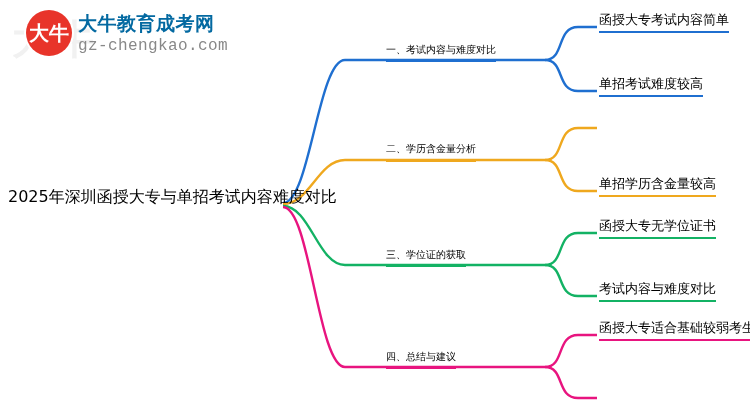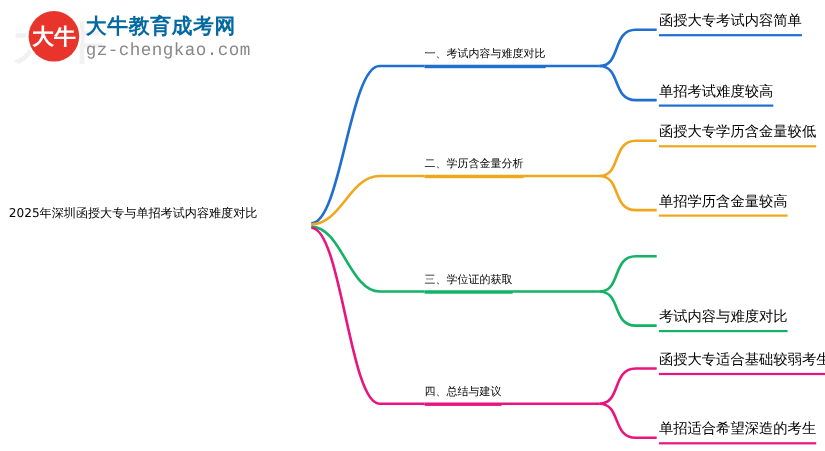--- a/index.html
+++ b/index.html
@@ -90,21 +90,21 @@
     white-space: nowrap;
     font-family: Liberation Mono, monospace;
   }
 
   
   .root-node {
     position: absolute;
     left: 8px;
     top: 186px;
     width: 272px;
-    font-size: 11px;
+    font-size: 16px;
     color: #000000;
     font-family: "DejaVu Sans", sans-serif;
     line-height: 1.4;
     text-align: left;
     white-space: nowrap;
   }
 
   
   .branch {
     position: absolute;
@@ -163,24 +163,23 @@
     <div class="logo-title">大牛教育成考网</div>
     <div class="logo-sub">gz-chengkao.com</div>
   </div>
 
   <div class="root-node">2025年深圳函授大专与单招考试内容难度对比</div>
 
   <div class="branch" style="left:386px; top:44px; border-bottom:2.4px solid #1f6fd0;">一、考试内容与难度对比</div>
   <div class="leaf" style="left:599px; top:12px; border-bottom:2.4px solid #1f6fd0;">函授大专考试内容简单</div>
   <div class="leaf" style="left:599px; top:76px; border-bottom:2.4px solid #1f6fd0;text-align:right;">单招考试难度较高</div>
 
-  <div class="branch" style="left:386px; top:144px; border-bottom:2.4px solid #efa81e;">二、学历含金量分析</div>
-  <div class="leaf" style="left:599px; top:113px; border-bottom:2.4px solid #efa81e;">函授大专学历含金量较低</div>
+  <div class="branch" style="left:386px; top:144px; border-bottom:2.4px solid #efa81e;font-family:Liberation Mono, monospace;">二、学历含金量分析</div>
   <div class="leaf" style="left:599px; top:176px; border-bottom:2.4px solid #efa81e;">单招学历含金量较高</div>
 
   <div class="branch" style="left:386px; top:249px; border-bottom:2.4px solid #13b264;">三、学位证的获取</div>
+  <div class="leaf" style="left:599px; top:218px; border-bottom:2.4px solid #13b264;">函授大专无学位证书</div>
   <div class="leaf" style="left:599px; top:281px; border-bottom:2.4px solid #13b264;">考试内容与难度对比</div>
 
   <div class="branch" style="left:386px; top:351px; border-bottom:2.4px solid #e8147f;">四、总结与建议</div>
   <div class="leaf" style="left:599px; top:320px; border-bottom:2.4px solid #e8147f;">函授大专适合基础较弱考生</div>
-  <div class="leaf" style="left:599px; top:383px; border-bottom:2.4px solid #e8147f;">单招适合希望深造的考生</div>
 
 </div>
 
 </body></html>

